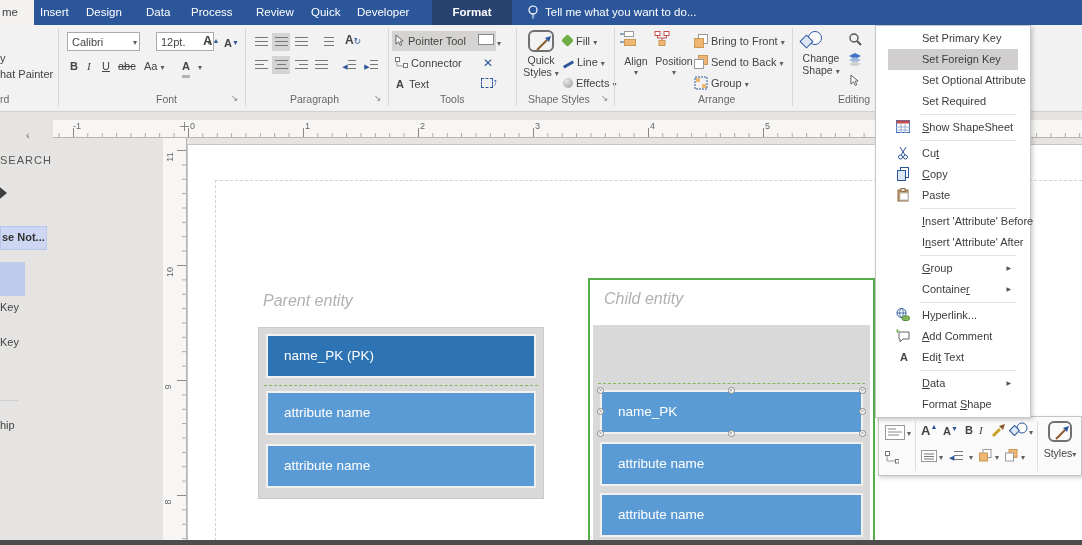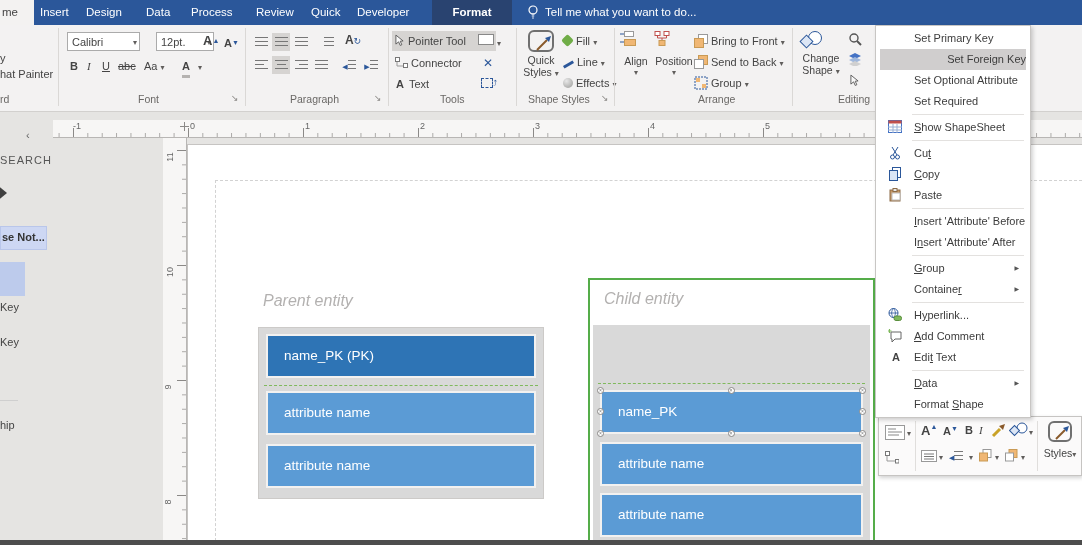--- a/index.html
+++ b/index.html
@@ -29,23 +29,23 @@
     linear-gradient(#777,#777) 0 0/13px 1px no-repeat,
     linear-gradient(#777,#777) 0 4px/13px 1px no-repeat,
     linear-gradient(#777,#777) 0 8px/13px 1px no-repeat;}
   .lines-c{background:
     linear-gradient(#777,#777) 0 0/13px 1px no-repeat,
     linear-gradient(#777,#777) 2px 4px/9px 1px no-repeat,
     linear-gradient(#777,#777) 0 8px/13px 1px no-repeat;}
   .icbtn{position:absolute;width:18px;height:18px;text-align:center;line-height:18px;}
   .blue{color:#2b579a;}
   
-  #ctxmenu{position:absolute;left:875px;top:25px;width:156px;background:#fff;border:1px solid #c8c6c4;box-shadow:2px 2px 4px rgba(0,0,0,.18);z-index:50;font-size:11px;color:#3c3c3c;padding:2px 4px;box-sizing:border-box;}
+  #ctxmenu{position:absolute;left:875px;top:25px;width:156px;background:#fff;border:1px solid #c8c6c4;box-shadow:2px 2px 4px rgba(0,0,0,.18);z-index:50;font-size:11px;color:#3c3c3c;padding:2px 12px;box-sizing:border-box;}
   .mi{position:relative;height:21px;line-height:21px;padding-left:34px;white-space:nowrap;}
-  .mi.hl{background:#d0cece;text-align:right;}
+  .mi.hl{background:#d0cece;}
   .mic{position:absolute;left:8px;top:3px;width:16px;height:16px;text-align:center;line-height:15px;}
   .mkey{text-decoration:underline;}
   .msep{height:1px;background:#e3e1df;margin:2px 2px 2px 32px;}
   .mi.has-sub::after{content:"▶";position:absolute;right:7px;top:0;font-size:6px;color:#555;}
   
   #minibar{position:absolute;left:878px;top:416px;width:202px;height:58px;background:#fbfafa;border:1px solid #c6c4c2;box-shadow:1px 2px 4px rgba(0,0,0,.18);z-index:40;}
   .mbsep{position:absolute;top:4px;height:50px;width:1px;background:#e0dedc;}
   .mbtn{position:absolute;font-size:11px;color:#444;}
   
   #hruler{position:absolute;left:53px;top:120px;width:1029px;height:17px;background:#f7f6f5;border-bottom:1px solid #b8b6b4;z-index:3;}
@@ -119,21 +119,21 @@
     </div>
     <span class="rbtn" style="left:203px;top:7px;font-size:13px"><b>A</b><span class="blue" style="font-size:7px;vertical-align:top">▲</span></span>
     <span class="rbtn" style="left:224px;top:9px;font-size:11px"><b>A</b><span class="blue" style="font-size:7px;vertical-align:top">▼</span></span>
     <span class="rbtn" style="left:70px;top:32px;font-weight:bold">B</span>
     <span class="rbtn" style="left:87px;top:32px;font-style:italic;font-family:'Liberation Serif',serif">I</span>
     <span class="rbtn" style="left:102px;top:32px;text-decoration:underline">U</span>
     <span class="rbtn" style="left:118px;top:32px;text-decoration:line-through">abc</span>
     <span class="rbtn" style="left:144px;top:32px"><span>Aa</span> <span class="dd">▾</span></span>
     <span class="rbtn" style="left:182px;top:32px;border-bottom:3px solid #b5b3b1"><b>A</b></span>
     <span class="dd rbtn" style="left:198px;top:34px">▾</span>
-    <span class="glabel" style="left:138px">Font</span>
+    <span class="glabel" style="left:156px">Font</span>
     <span class="launcher" style="left:231px">↘</span>
     <div class="gsep" style="left:245px"></div>
 
     <span class="icbtn" style="left:252px;top:8px"><span class="lines4"></span></span>
     <span class="icbtn sel" style="left:272px;top:8px"><span class="lines4"></span></span>
     <span class="icbtn" style="left:292px;top:8px"><span class="lines4"></span></span>
     <span class="icbtn" style="left:320px;top:8px"><span class="lines4" style="width:10px"></span></span>
     <span class="icbtn" style="left:344px;top:6px;font-size:12px"><b>A</b><span class="blue" style="font-size:9px">↻</span></span>
     <span class="icbtn" style="left:252px;top:31px"><span class="lines4 lines-c" style="background-position:0 0,0 4px,0 8px"></span></span>
     <span class="icbtn sel" style="left:272px;top:31px"><span class="lines4 lines-c"></span></span>

